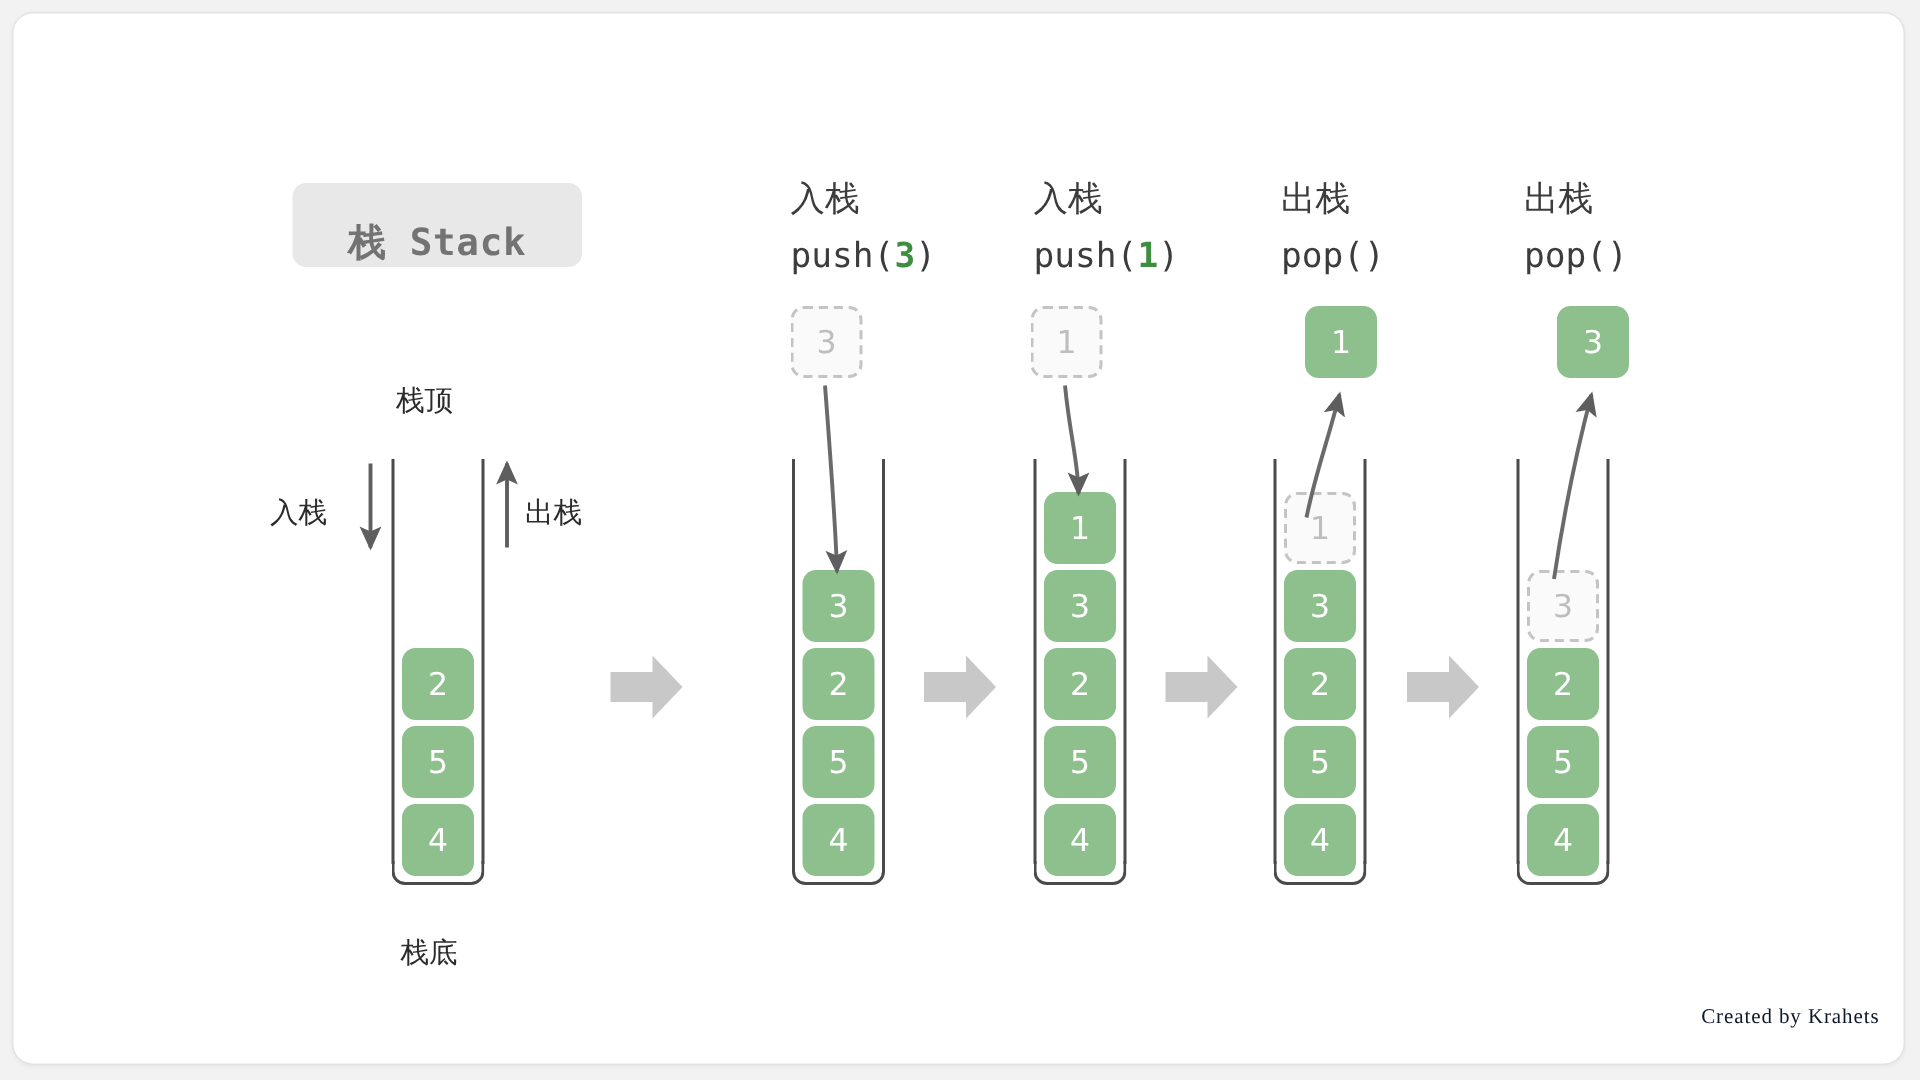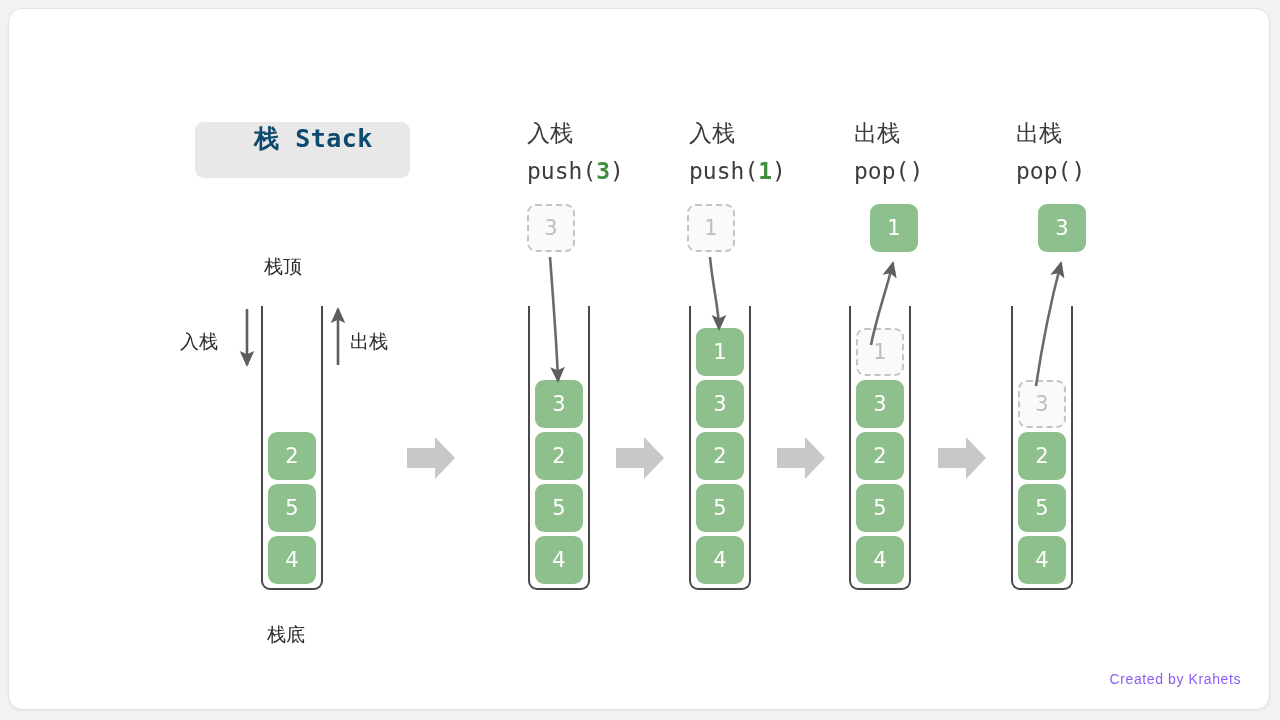--- a/index.html
+++ b/index.html
@@ -35,28 +35,27 @@
   
   .title-badge {
     position: absolute;
     left: 186px;
     top: 113px;
     width: 193px;
     height: 56px;
     background: #e8e8e8;
     border-radius: 9px;
     display: flex;
-    align-items: flex-start;
+    align-items: flex-end;
     justify-content: center;
     font-family: "DejaVu Sans Mono", "Liberation Mono", monospace;
     font-size: 25px;
     font-weight: bold;
-    color: #0c4a6e;
+    color: #737373;
     letter-spacing: 0.5px;
-    padding-left: 22px;
   }
 
   
   .col-head {
     position: absolute;
     font-family: "DejaVu Sans Mono", "Liberation Mono", monospace;
     font-size: 23px;
     color: #3c3c3c;
     line-height: 38px;
     white-space: nowrap;
@@ -155,25 +154,25 @@
     position: absolute;
     left: 0; top: 0;
     width: 1280px;
     height: 720px;
     pointer-events: none;
   }
 
   
   .footer {
     position: absolute;
-    right: 28px;
+    right: 16px;
     bottom: 22px;
-    font-family: Liberation Sans, sans-serif;
+    font-family: Liberation Serif, serif;
     font-size: 14px;
-    color: #8b5cf6;
+    color: #0f172a;
     letter-spacing: 0.6px;
   }
 </style>
 </head>
 <body>
 
 <div id="canvas">
   <div class="card">
 
     <div class="title-badge">

